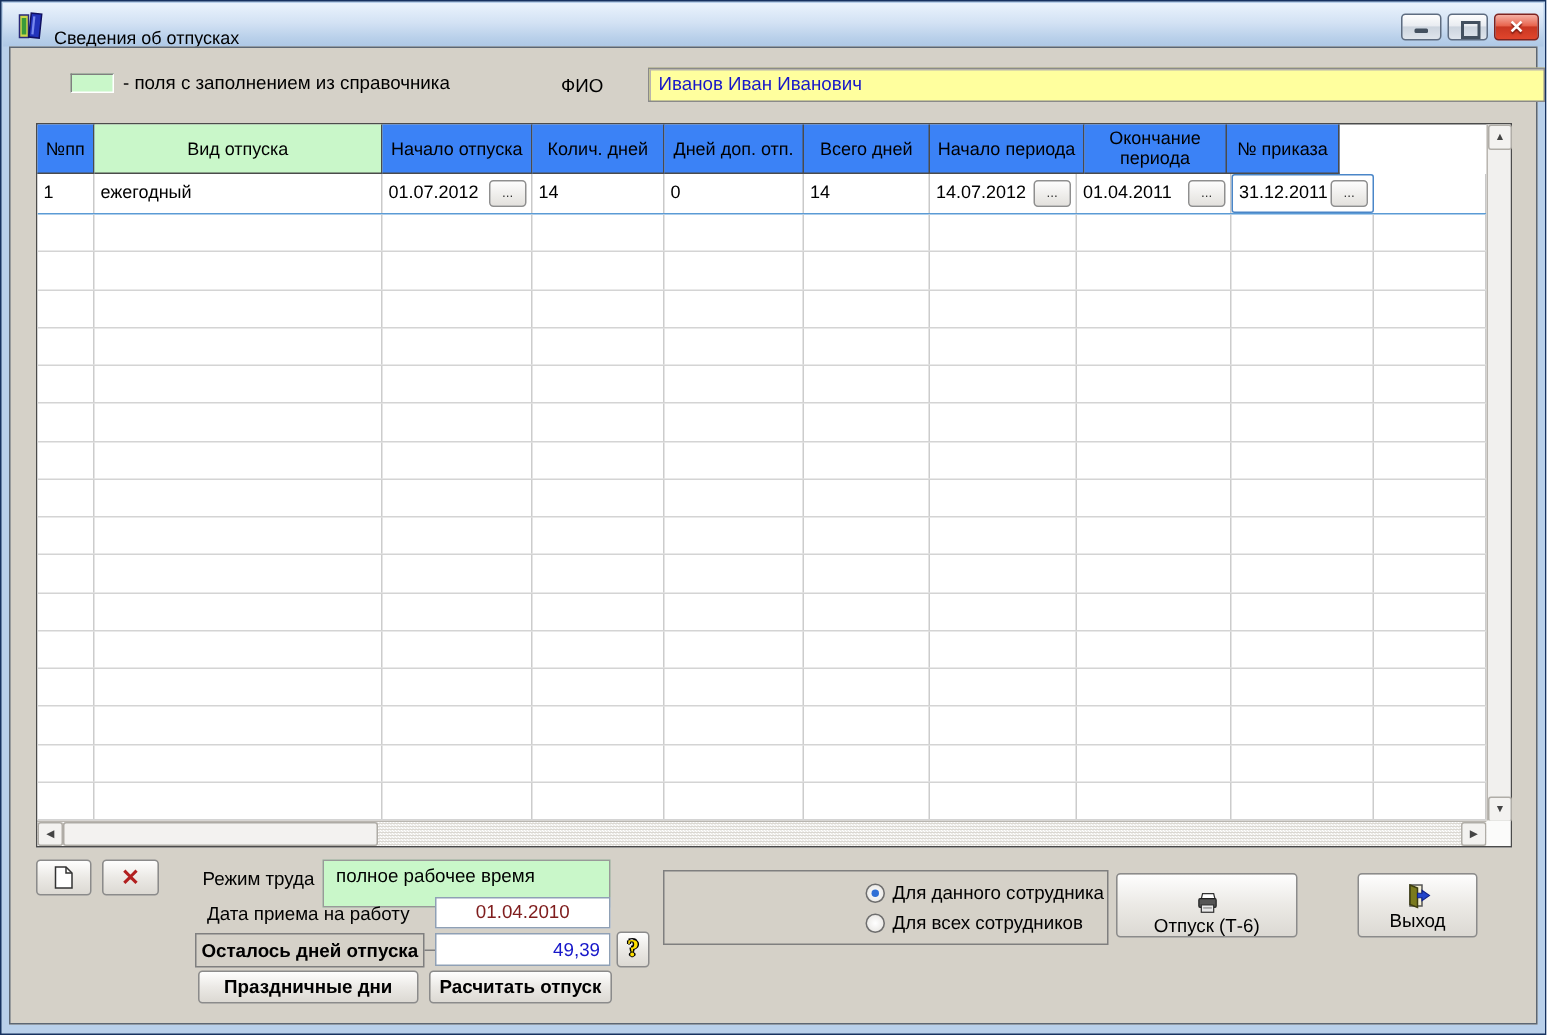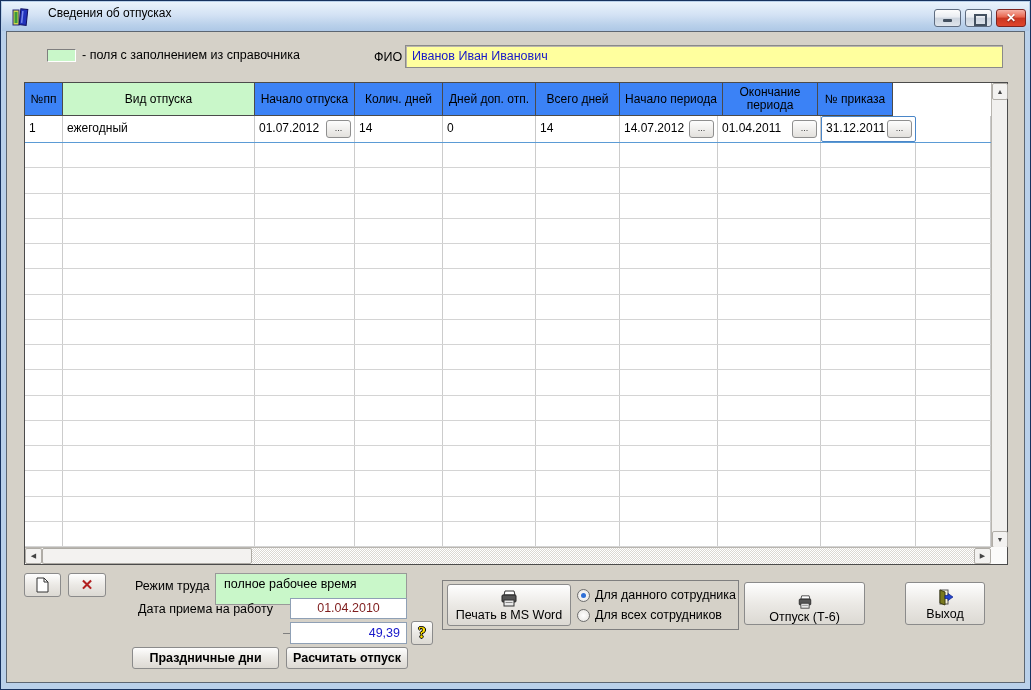--- a/index.html
+++ b/index.html
@@ -6,42 +6,42 @@
   html,body { width:1031px; height:690px; }
   body { font-family:"Liberation Sans", sans-serif; font-size:12px; color:#000; background:#fff; }
 
   .window { position:relative; width:1031px; height:690px;
     background:#b9d0ea; border:1px solid #17325f; overflow:hidden; }
 
   
   .titlebar { position:absolute; left:1px; top:1px; right:1px; height:29px;
     background:linear-gradient(#eaf3fc, #d3e2f4 45%, #b9d0ea 80%, #aec8e6); }
   .title-icon { position:absolute; left:9px; top:5px; width:20px; height:20px; }
-  .title-text { position:absolute; left:34px; top:4px; font-size:12px; color:#000; white-space:nowrap;margin-left:12px; }
+  .title-text { position:absolute; left:34px; top:16px; font-size:12px; color:#000; white-space:nowrap; }
   .cap-btn { position:absolute; top:7px; height:18px; border:1px solid #5e6c80; border-radius:3px;
     background:linear-gradient(#fdfdfd,#e9ecf1 45%,#ccd4de 50%,#dfe5ec); cursor:default; }
   .cap-min { left:932px; width:27px; }
   .cap-max { left:963px; width:27px; }
   .cap-close { left:994px; width:30px; border-color:#7e2420;
     background:linear-gradient(#f5b0a4,#e8644d 45%,#c93722 50%,#e0452c); }
   .cap-min::after { content:""; position:absolute; left:8px; right:8px; bottom:4px; height:3px; background:#43505f; border-radius:1px; }
   .cap-max::after { content:""; position:absolute; left:8px; top:4px; width:9px; height:8px; border:2px solid #43505f; background:transparent; }
   .cap-close::after { content:"\2715"; position:absolute; left:0; right:0; top:1px; text-align:center; color:#fff; font-weight:bold; font-size:12px; text-shadow:0 1px 1px #7c1a10; }
 
   
   .client { position:absolute; left:5px; top:30px; right:5px; bottom:6px;
     background:#d5d1c8; border:1px solid #5c6672; }
 
   .legend-swatch { position:absolute; left:40px; top:17px; width:29px; height:13px;
     background:#c9f7c9; border-top:1px solid #7f7f7f; border-left:1px solid #7f7f7f;
     border-bottom:1px solid #fff; border-right:1px solid #fff; }
   .legend-text { position:absolute; left:75px; top:16px; font-size:12.5px; }
 
   .fio-label { position:absolute; left:367px; top:18px; font-size:12.5px; }
-  .fio-field { position:absolute; left:398px; top:13px; width:598px; height:23px;
+  .fio-field { position:absolute; left:425px; top:13px; width:598px; height:23px;
     background:#ffff9e; border:1px solid #8a8a8a; box-shadow:inset 1px 1px 0 #b9b5ac;
     color:#1717c9; font-size:12.5px; line-height:21px; padding-left:6px; white-space:nowrap; overflow:hidden; }
 
   
   .table { position:absolute; left:17px; top:50px; width:984px; height:483px;
     border:1px solid #4b4b4b; background:#fff; }
   .thead { position:absolute; left:0; top:0; width:966px; height:33px; display:flex; }
   .th { height:33px; background:#3b82f6; border-right:1px solid #4b4b4b; border-bottom:1px solid #4b4b4b;
     display:flex; align-items:center; justify-content:center; text-align:center;
     font-size:12px; line-height:13px; padding:1px 2px; overflow:hidden; }
@@ -405,37 +405,29 @@
     <div class="btn btn-del">
       <span>✕</span>
     </div>
 
     <span class="lbl" style="left:128px; top:547px;">Режим труда</span>
     <div class="field rezhim-field">полное рабочее время</div>
 
     <span class="lbl" style="left:131px; top:570px;">Дата приема на работу</span>
     <div class="field priema-field">01.04.2010</div>
 
+    <div class="ostalos-box">Осталось дней отпуска</div>
     <div class="connector"></div>
     <div class="field ostalos-field">49,39</div>
     <div class="btn btn-help">?</div>
 
     <div class="btn bold btn-holidays">Праздничные дни</div>
     <div class="btn bold btn-calc">Расчитать отпуск</div>
 
     <div class="print-group"></div>
-    <div class="btn btn-print">
-      <svg width="20" height="17" viewBox="0 0 20 17">
-        <path d="M6 1 h9 l1 4 h-11 z" fill="#fff" stroke="#333" stroke-width="1"></path>
-        <rect x="3" y="5" width="14" height="7" rx="1" fill="#555" stroke="#222" stroke-width="1"></rect>
-        <rect x="5" y="10" width="10" height="6" fill="#e8e8e8" stroke="#333" stroke-width="1"></rect>
-        <rect x="6.5" y="12" width="7" height="1" fill="#888"></rect>
-      </svg>
-      <span>Печать в MS Word</span>
-    </div>
 
     <div class="radio-row r0">
       <span class="radio" data-checked="true">
           <span class="dot"></span>
         </span>
       <span class="radio-label">Для данного сотрудника</span>
     </div>
     <div class="radio-row r1">
       <span class="radio" data-checked="false"></span>
       <span class="radio-label">Для всех сотрудников</span>

